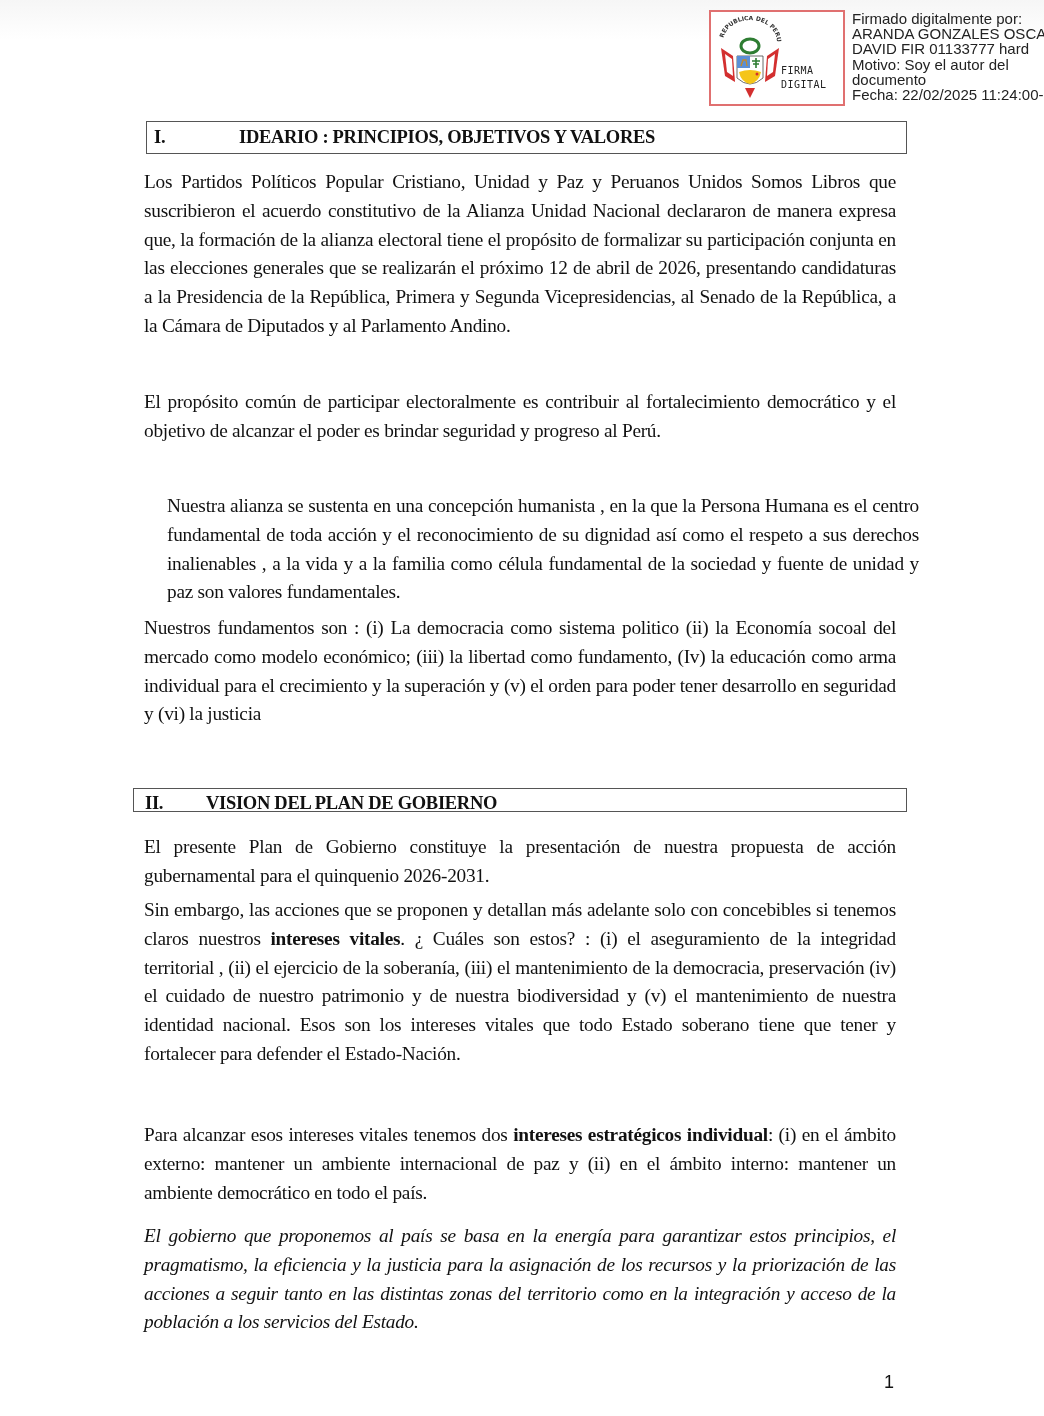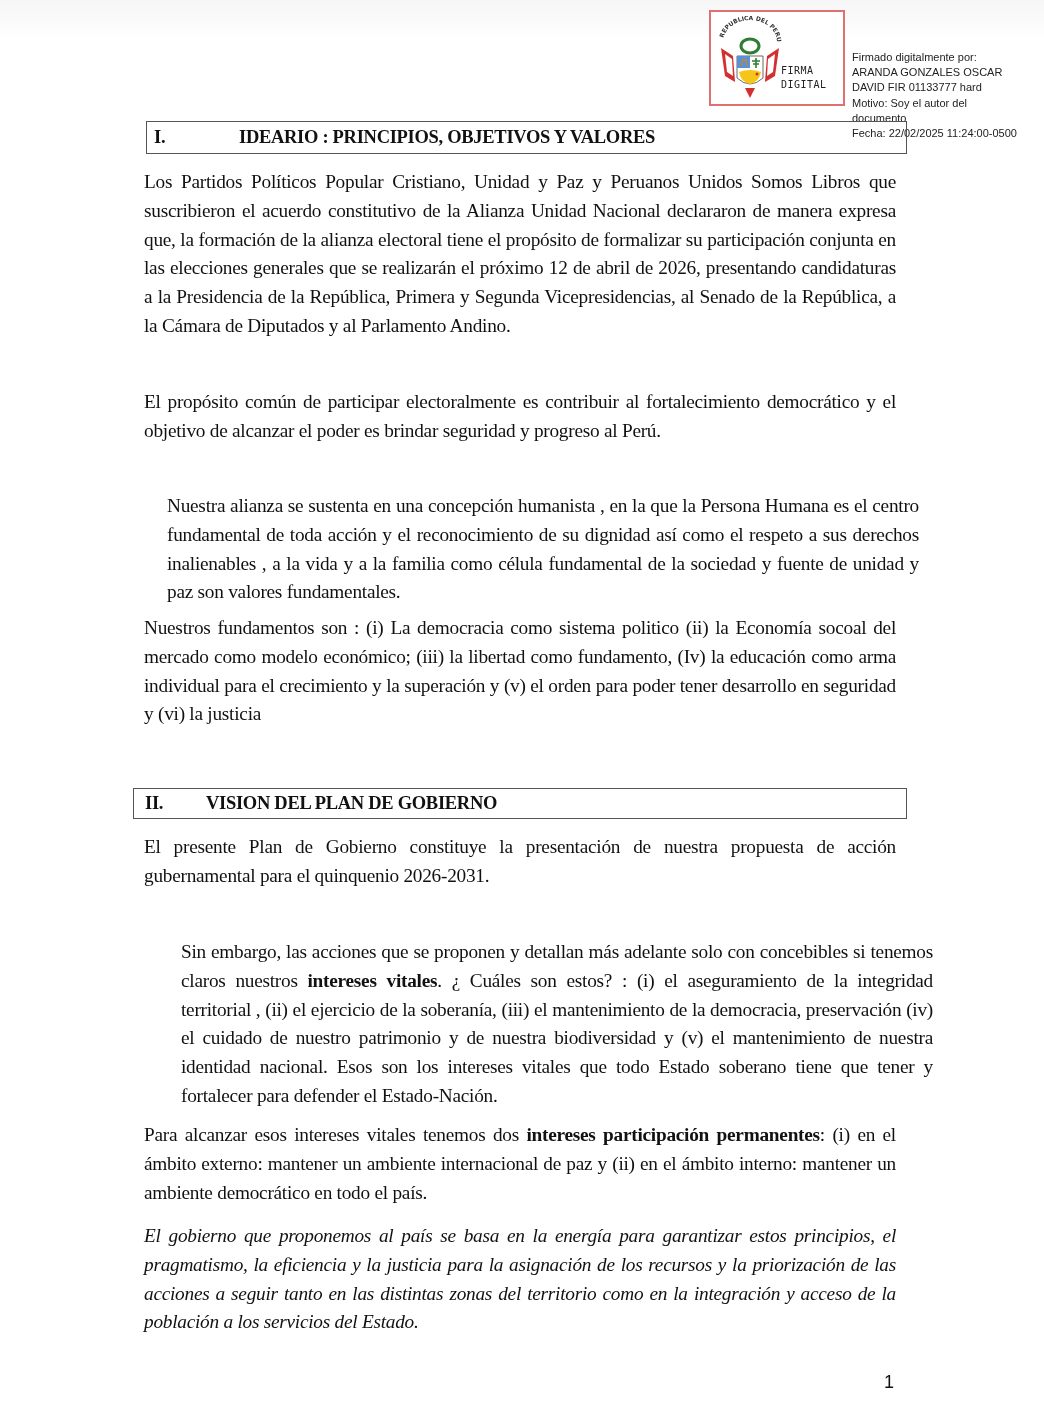--- a/index.html
+++ b/index.html
@@ -43,46 +43,45 @@
       font-size: 10px;
       line-height: 14px;
       color: #222;
       letter-spacing: 0.5px;
     }
     .sig-text {
       position: absolute;
       left: 852px; top: 11px;
       width: 192px;
       font-family: "Liberation Sans", "DejaVu Sans", sans-serif;
-      font-size: 11px;
+      font-size: 15px;
       line-height: 15.2px;
       color: #222;
       white-space: nowrap;
-      margin-top: 39px;
     }
     .sig-text div { margin: 0; }
 
     
     .heading-box {
       position: absolute;
       border: 1px solid #555;
       box-sizing: border-box;
       font-family: "Liberation Serif", "DejaVu Serif", serif;
       font-weight: bold;
       font-size: 18.5px;
       color: #111;
       letter-spacing: -0.3px;
     }
     .heading-1 {
       left: 146px; top: 121px;
       width: 761px; height: 33px;
     }
     .heading-2 {
       left: 133px; top: 788px;
-      width: 774px; height: 31px;
+      width: 774px; height: 24px;
     }
     .heading-num {
       position: absolute;
       top: 5px;
     }
     .heading-title {
       position: absolute;
       top: 5px;
     }
     .heading-1 .heading-num { left: 7px; }
@@ -102,21 +101,21 @@
       letter-spacing: -0.25px;
       margin: 0;
     }
     .para b { font-weight: bold; }
 
     .p1 { top: 168px; }
     .p2 { top: 388px; }
     .p3 { top: 492px; margin-left: 23px; }
     .p4 { top: 614px; }
     .p5 { top: 833px; }
-    .p6 { top: 938px; margin-left: 37px; }
+    .p6 { top: 896px; }
     .p7 { top: 1121px; }
     .p8 { top: 1222px; font-style: italic; }
 
     .page-number {
       position: absolute;
       left: 884px; top: 1372px;
       font-family: "Liberation Sans", "DejaVu Sans", sans-serif;
       font-size: 18px;
       color: #111;
     }
@@ -175,16 +174,16 @@
 <p class="para p3"><span>Nuestra alianza se sustenta en una concepción humanista , en la que la Persona Humana es el centro fundamental de toda acción y el reconocimiento de su dignidad así como el respeto a sus derechos inalienables ,  a la vida y a la familia como célula fundamental de la sociedad y fuente de unidad y paz son valores fundamentales.</span></p>
 <p class="para p4"><span>Nuestros fundamentos son : (i)  La democracia como sistema politico (ii) la Economía socoal del mercado como modelo económico; (iii) la libertad como fundamento, (Iv) la educación como arma individual para el crecimiento y la superación y (v)  el orden para poder tener desarrollo en seguridad y (vi) la justicia</span></p>
 
 <div class="heading-box heading-2">
   <span class="heading-num">II.</span>
   <span class="heading-title">VISION DEL PLAN DE GOBIERNO</span>
 </div>
 
 <p class="para p5"><span>El  presente Plan de Gobierno constituye la presentación de nuestra propuesta de acción gubernamental para el quinquenio 2026-2031.</span></p>
 <p class="para p6"><span>Sin embargo, las acciones que se proponen y detallan más adelante solo con concebibles si tenemos claros nuestros </span><b>intereses vitales</b><span>.  ¿ Cuáles son estos? : (i) el aseguramiento de la integridad territorial , (ii) el ejercicio de la soberanía, (iii) el mantenimiento de la democracia, preservación (iv) el cuidado de nuestro patrimonio y de nuestra biodiversidad y (v) el mantenimiento de nuestra identidad nacional. Esos son los intereses vitales que todo Estado soberano tiene que tener y fortalecer para defender el Estado-Nación.</span></p>
-<p class="para p7"><span>Para alcanzar esos intereses vitales tenemos dos </span><b>intereses participación permanentes</b><span>: (i) en el ámbito externo:  mantener un ambiente internacional de paz y (ii) en el ámbito interno:  mantener un ambiente democrático en todo el país.</span></p>
+<p class="para p7"><span>Para alcanzar esos intereses vitales tenemos dos </span><b>intereses estratégicos individual</b><span>: (i) en el ámbito externo:  mantener un ambiente internacional de paz y (ii) en el ámbito interno:  mantener un ambiente democrático en todo el país.</span></p>
 <p class="para p8"><span>El gobierno que proponemos al país se basa en la energía para garantizar estos principios, el pragmatismo, la eficiencia y la justicia para la asignación de los recursos y la priorización de las acciones a seguir tanto en las distintas zonas del territorio como en la integración y acceso de la población a los servicios del Estado.</span></p>
 
 <div class="page-number">1</div>
 
 </body></html>

